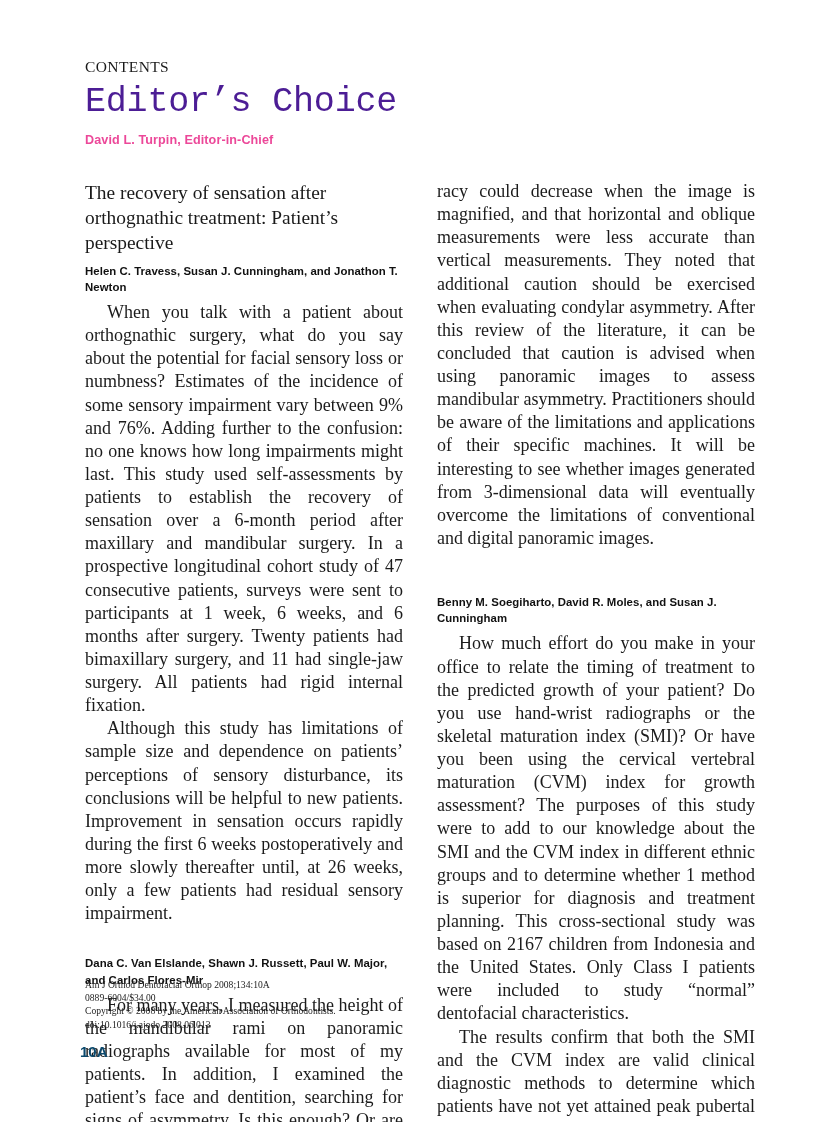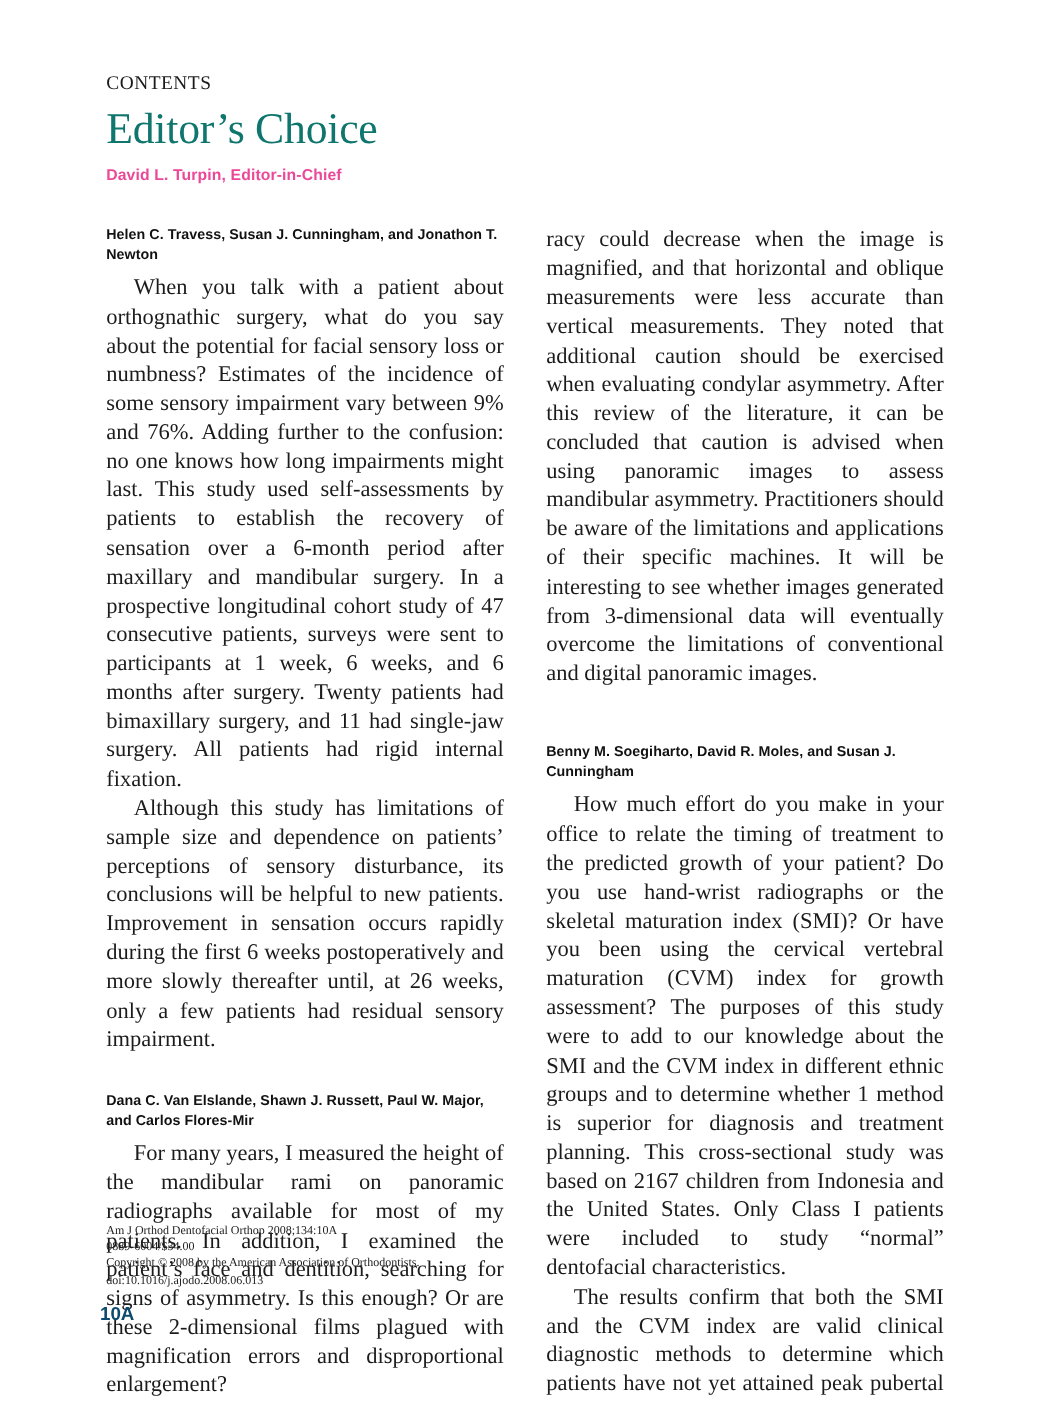--- a/index.html
+++ b/index.html
@@ -32,25 +32,25 @@
     width: 670px;
   }
   .contents-label {
     font-family: "Liberation Serif", "DejaVu Serif", serif;
     font-size: 15.5px;
     letter-spacing: 0.4px;
     color: #1a1a1a;
     line-height: 1.1;
   }
   .masthead-title {
-    font-family: Liberation Serif, serif;
+    font-family: Liberation Mono, monospace;
     font-size: 35px;
     line-height: 1.08;
     margin-top: 9px;
-    color: #0f766e;
+    color: #4c1d95;
     letter-spacing: -0.2px;
   }
   .masthead-byline {
     font-family: "Liberation Sans", "DejaVu Sans", sans-serif;
     font-weight: bold;
     font-size: 12.6px;
     margin-top: 11px;
     color: #ec4899;
     letter-spacing: 0.1px;
   }
@@ -137,20 +137,21 @@
     <div class="contents-label">CONTENTS</div>
     <div class="masthead-title">Editor’s Choice</div>
     <div class="masthead-byline">David L. Turpin, Editor-in-Chief</div>
   </div>
 
   <div class="columns">
 
     <div class="col col-left">
 
       <div class="article">
+        <h2 class="art-title">The recovery of sensation after orthognathic treatment: Patient’s perspective</h2>
         <div class="art-authors">Helen C. Travess, Susan J. Cunningham, and Jonathon T. Newton</div>
         <div class="art-body">
           <p>When you talk with a patient about orthognathic surgery, what do you say about the potential for facial sensory loss or numbness? Estimates of the incidence of some sensory impairment vary between 9% and 76%. Adding further to the confusion: no one knows how long impairments might last. This study used self-assessments by patients to establish the recovery of sensation over a 6-month period after maxillary and mandibular surgery. In a prospective longitudinal cohort study of 47 consecutive patients, surveys were sent to participants at 1 week, 6 weeks, and 6 months after surgery. Twenty patients had bimaxillary surgery, and 11 had single-jaw surgery. All patients had rigid internal fixation.</p>
           <p>Although this study has limitations of sample size and dependence on patients’ perceptions of sensory disturbance, its conclusions will be helpful to new patients. Improvement in sensation occurs rapidly during the first 6 weeks postoperatively and more slowly thereafter until, at 26 weeks, only a few patients had residual sensory impairment.</p>
         </div>
       </div>
 
       <div class="spacer-title"></div>
 
       <div class="article">

